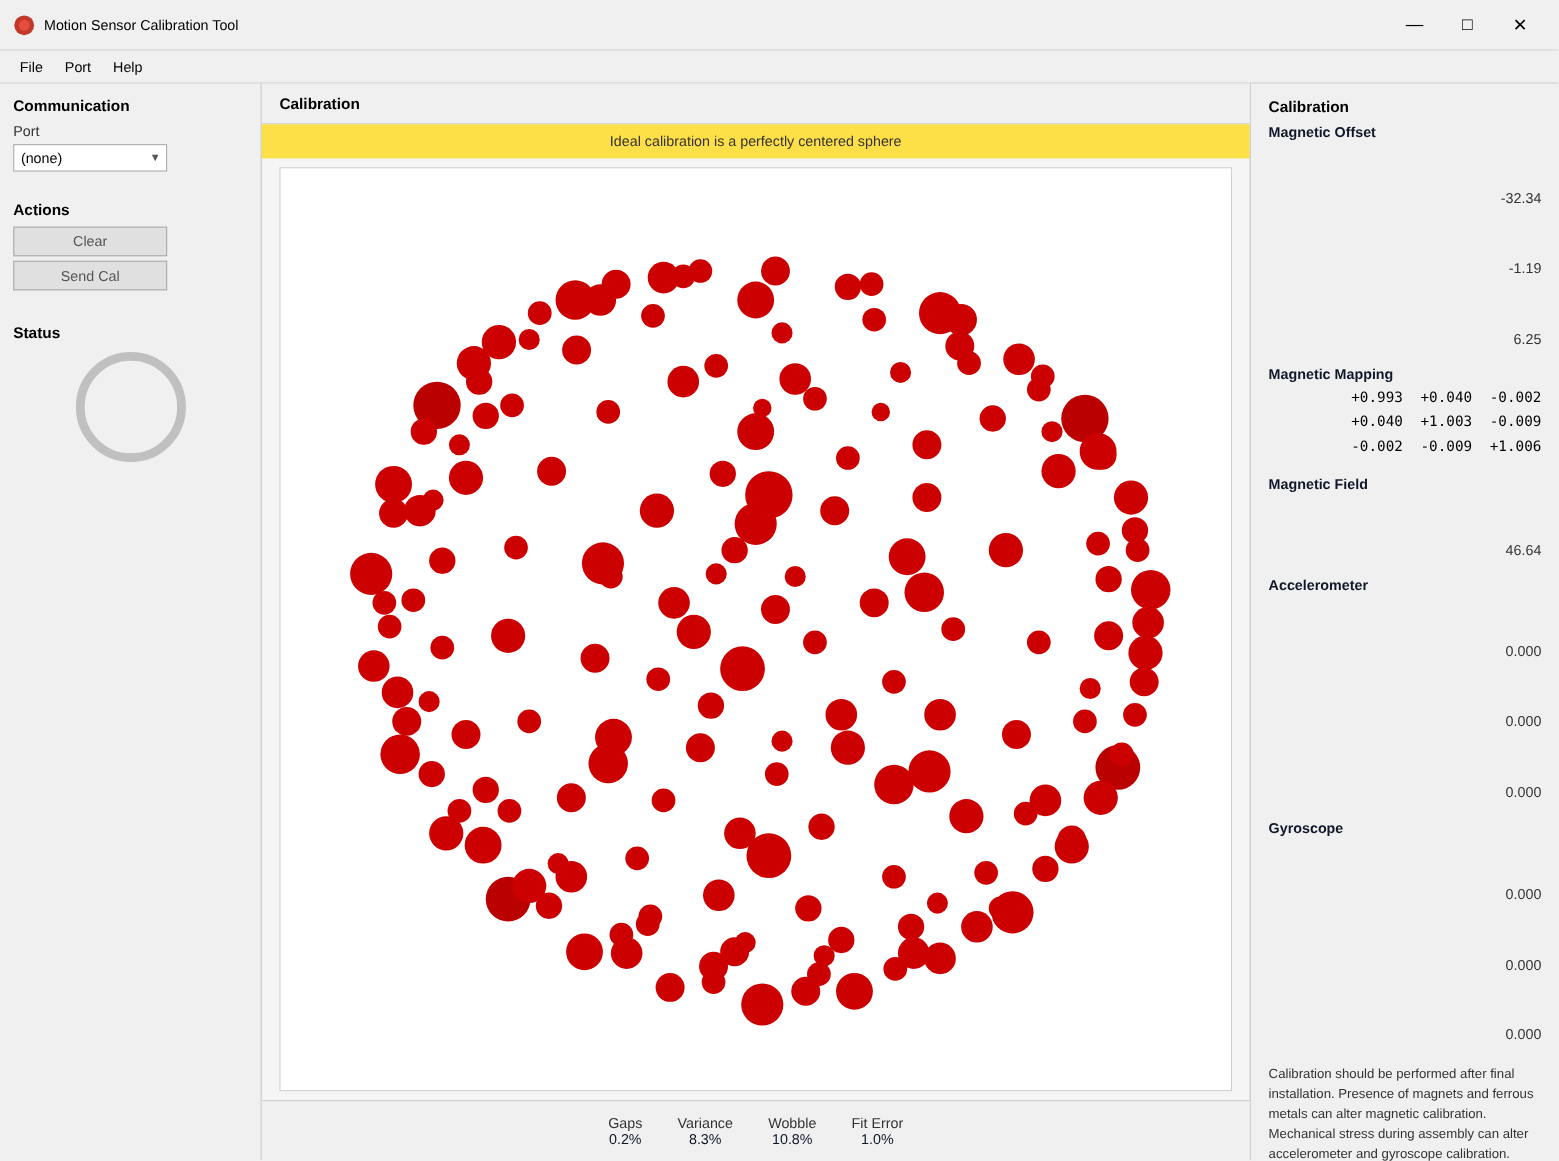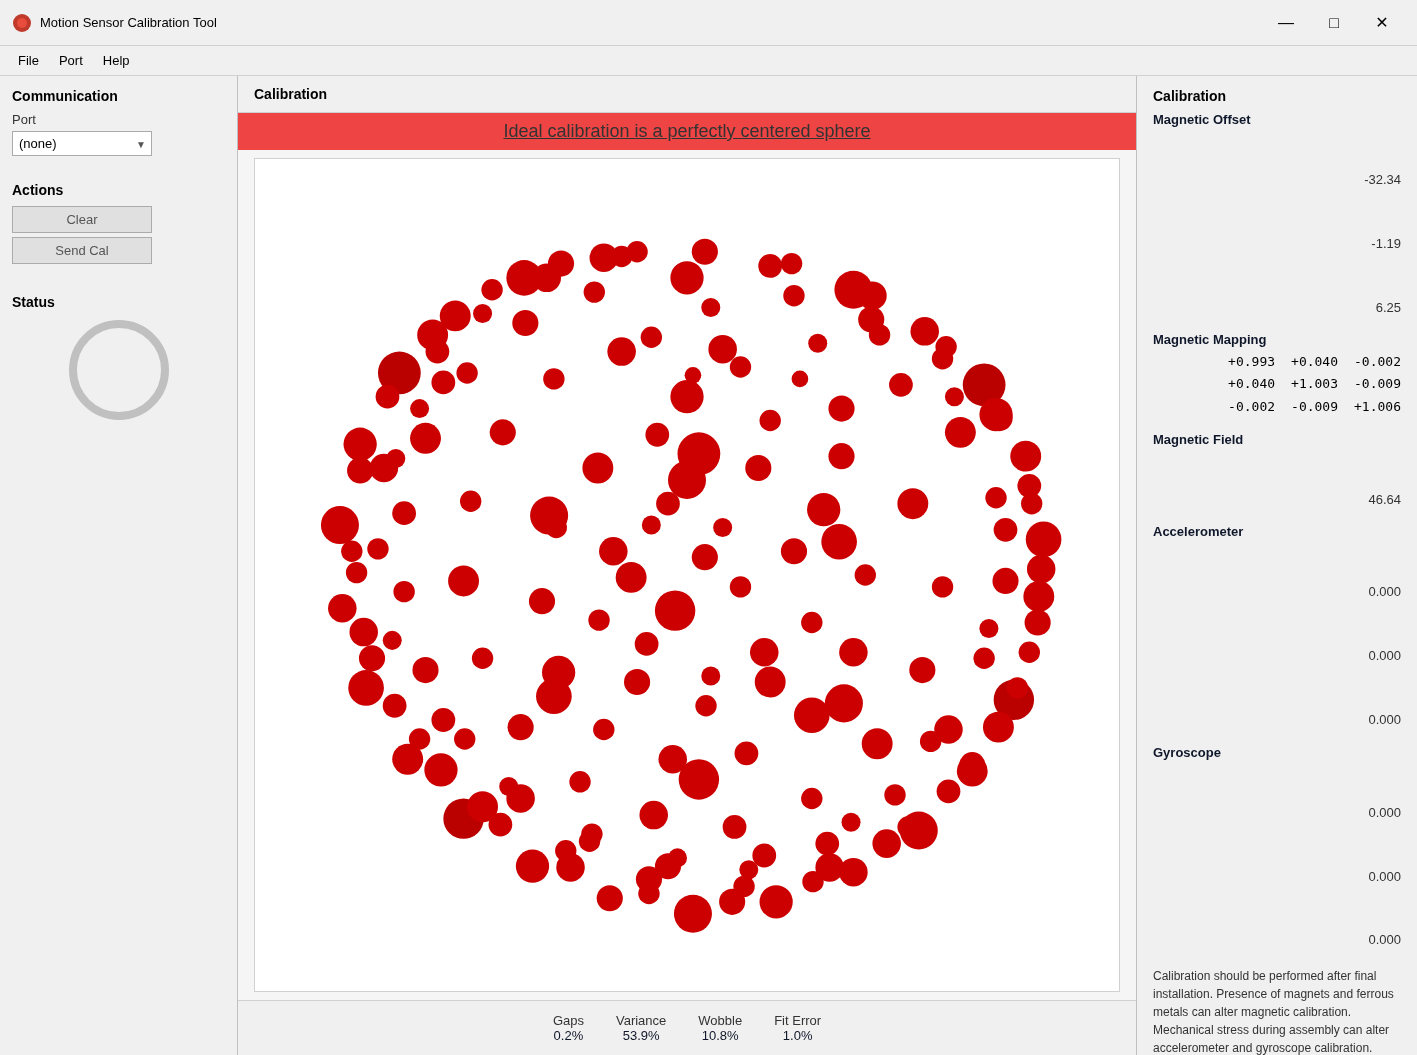--- a/index.html
+++ b/index.html
@@ -152,24 +152,23 @@
     .center-header {
       padding: 10px 16px;
       font-size: 14px;
       font-weight: 600;
       border-bottom: 1px solid #d0d0d0;
       background: #f0f0f0;
     }
     .center-subtitle {
       text-align: center;
       padding: 8px;
-      font-size: 18px;
+      font-size: 13px;
       color: #333;
-      background: #ef4444;
-      text-decoration: underline;
+      background: #fde047;
     }
     .visualization-area {
       flex: 1;
       display: flex;
       align-items: center;
       justify-content: center;
       background: #fff;
       margin: 8px 16px;
       border: 1px solid #d0d0d0;
       position: relative;
@@ -483,21 +482,21 @@
         <circle cx="234" cy="300" r="16" fill="#cc0000"></circle>
       </svg>
     </div>
     <div class="stats-bar">
       <div class="stat-item">
         <div class="stat-label">Gaps</div>
         <div class="stat-value">0.2%</div>
       </div>
       <div class="stat-item">
         <div class="stat-label">Variance</div>
-        <div class="stat-value">53.9%</div>
+        <div class="stat-value">8.3%</div>
       </div>
       <div class="stat-item">
         <div class="stat-label">Wobble</div>
         <div class="stat-value">10.8%</div>
       </div>
       <div class="stat-item">
         <div class="stat-label">Fit Error</div>
         <div class="stat-value">1.0%</div>
       </div>
     </div>

